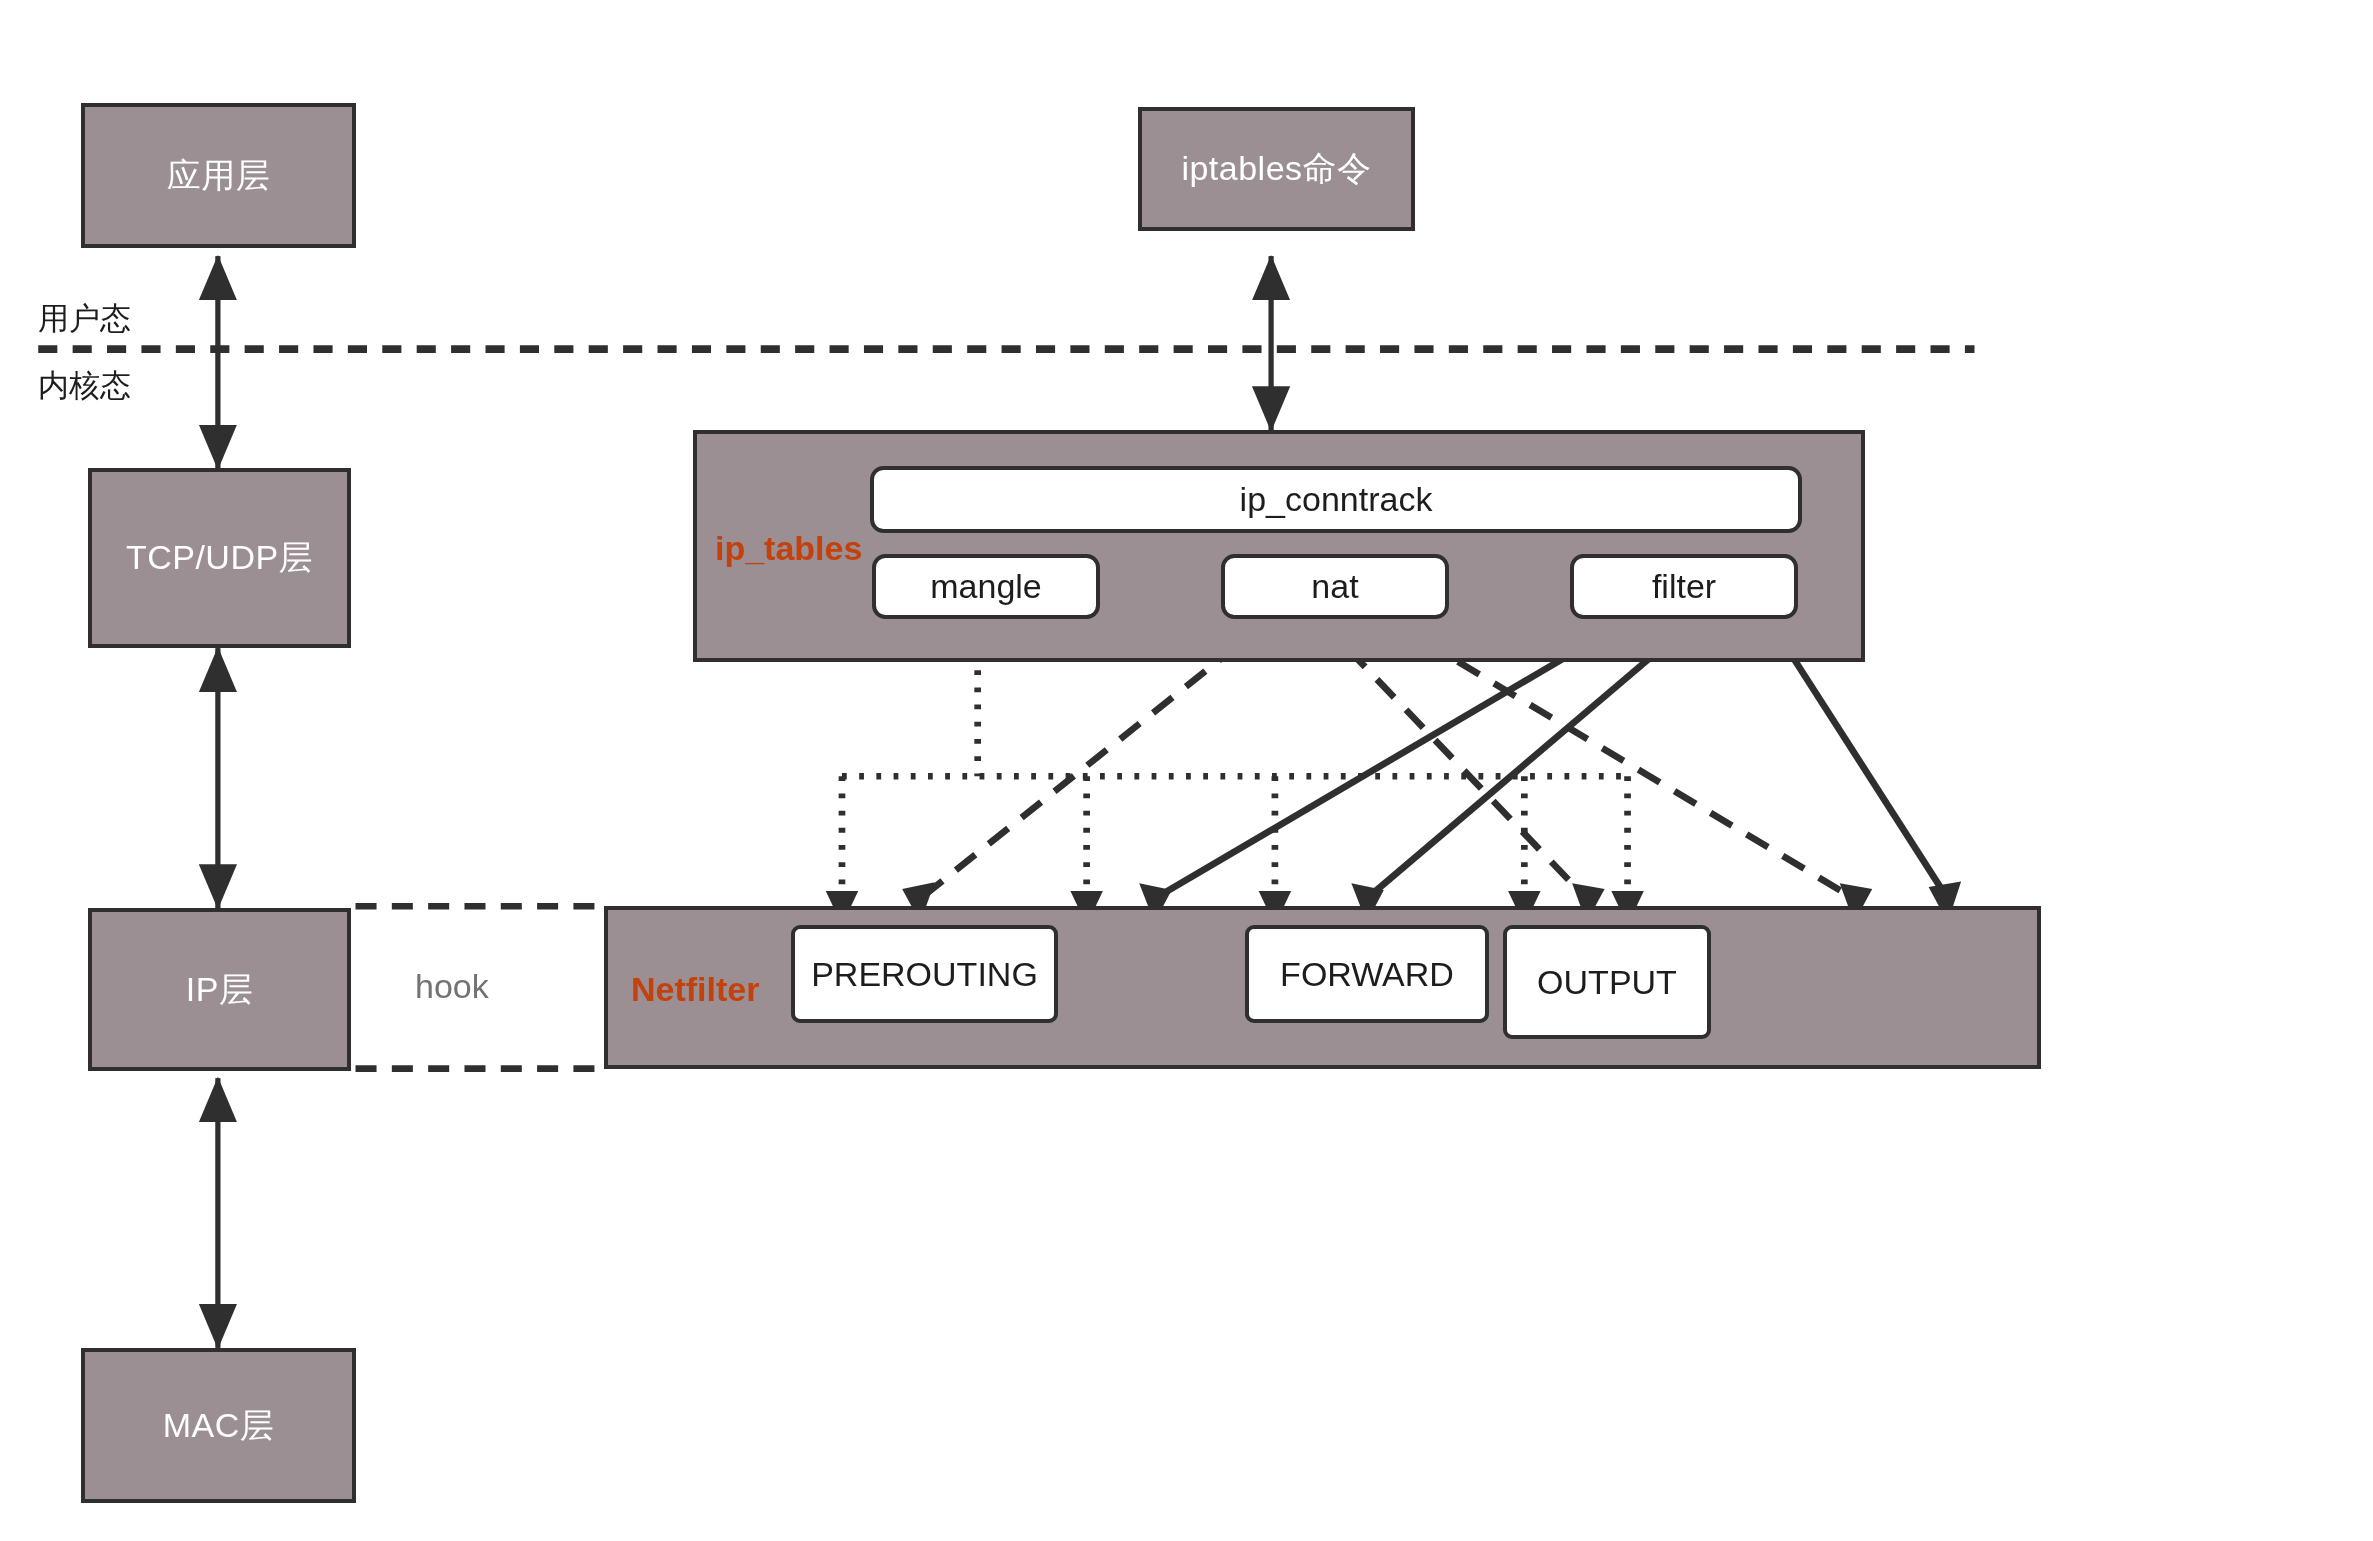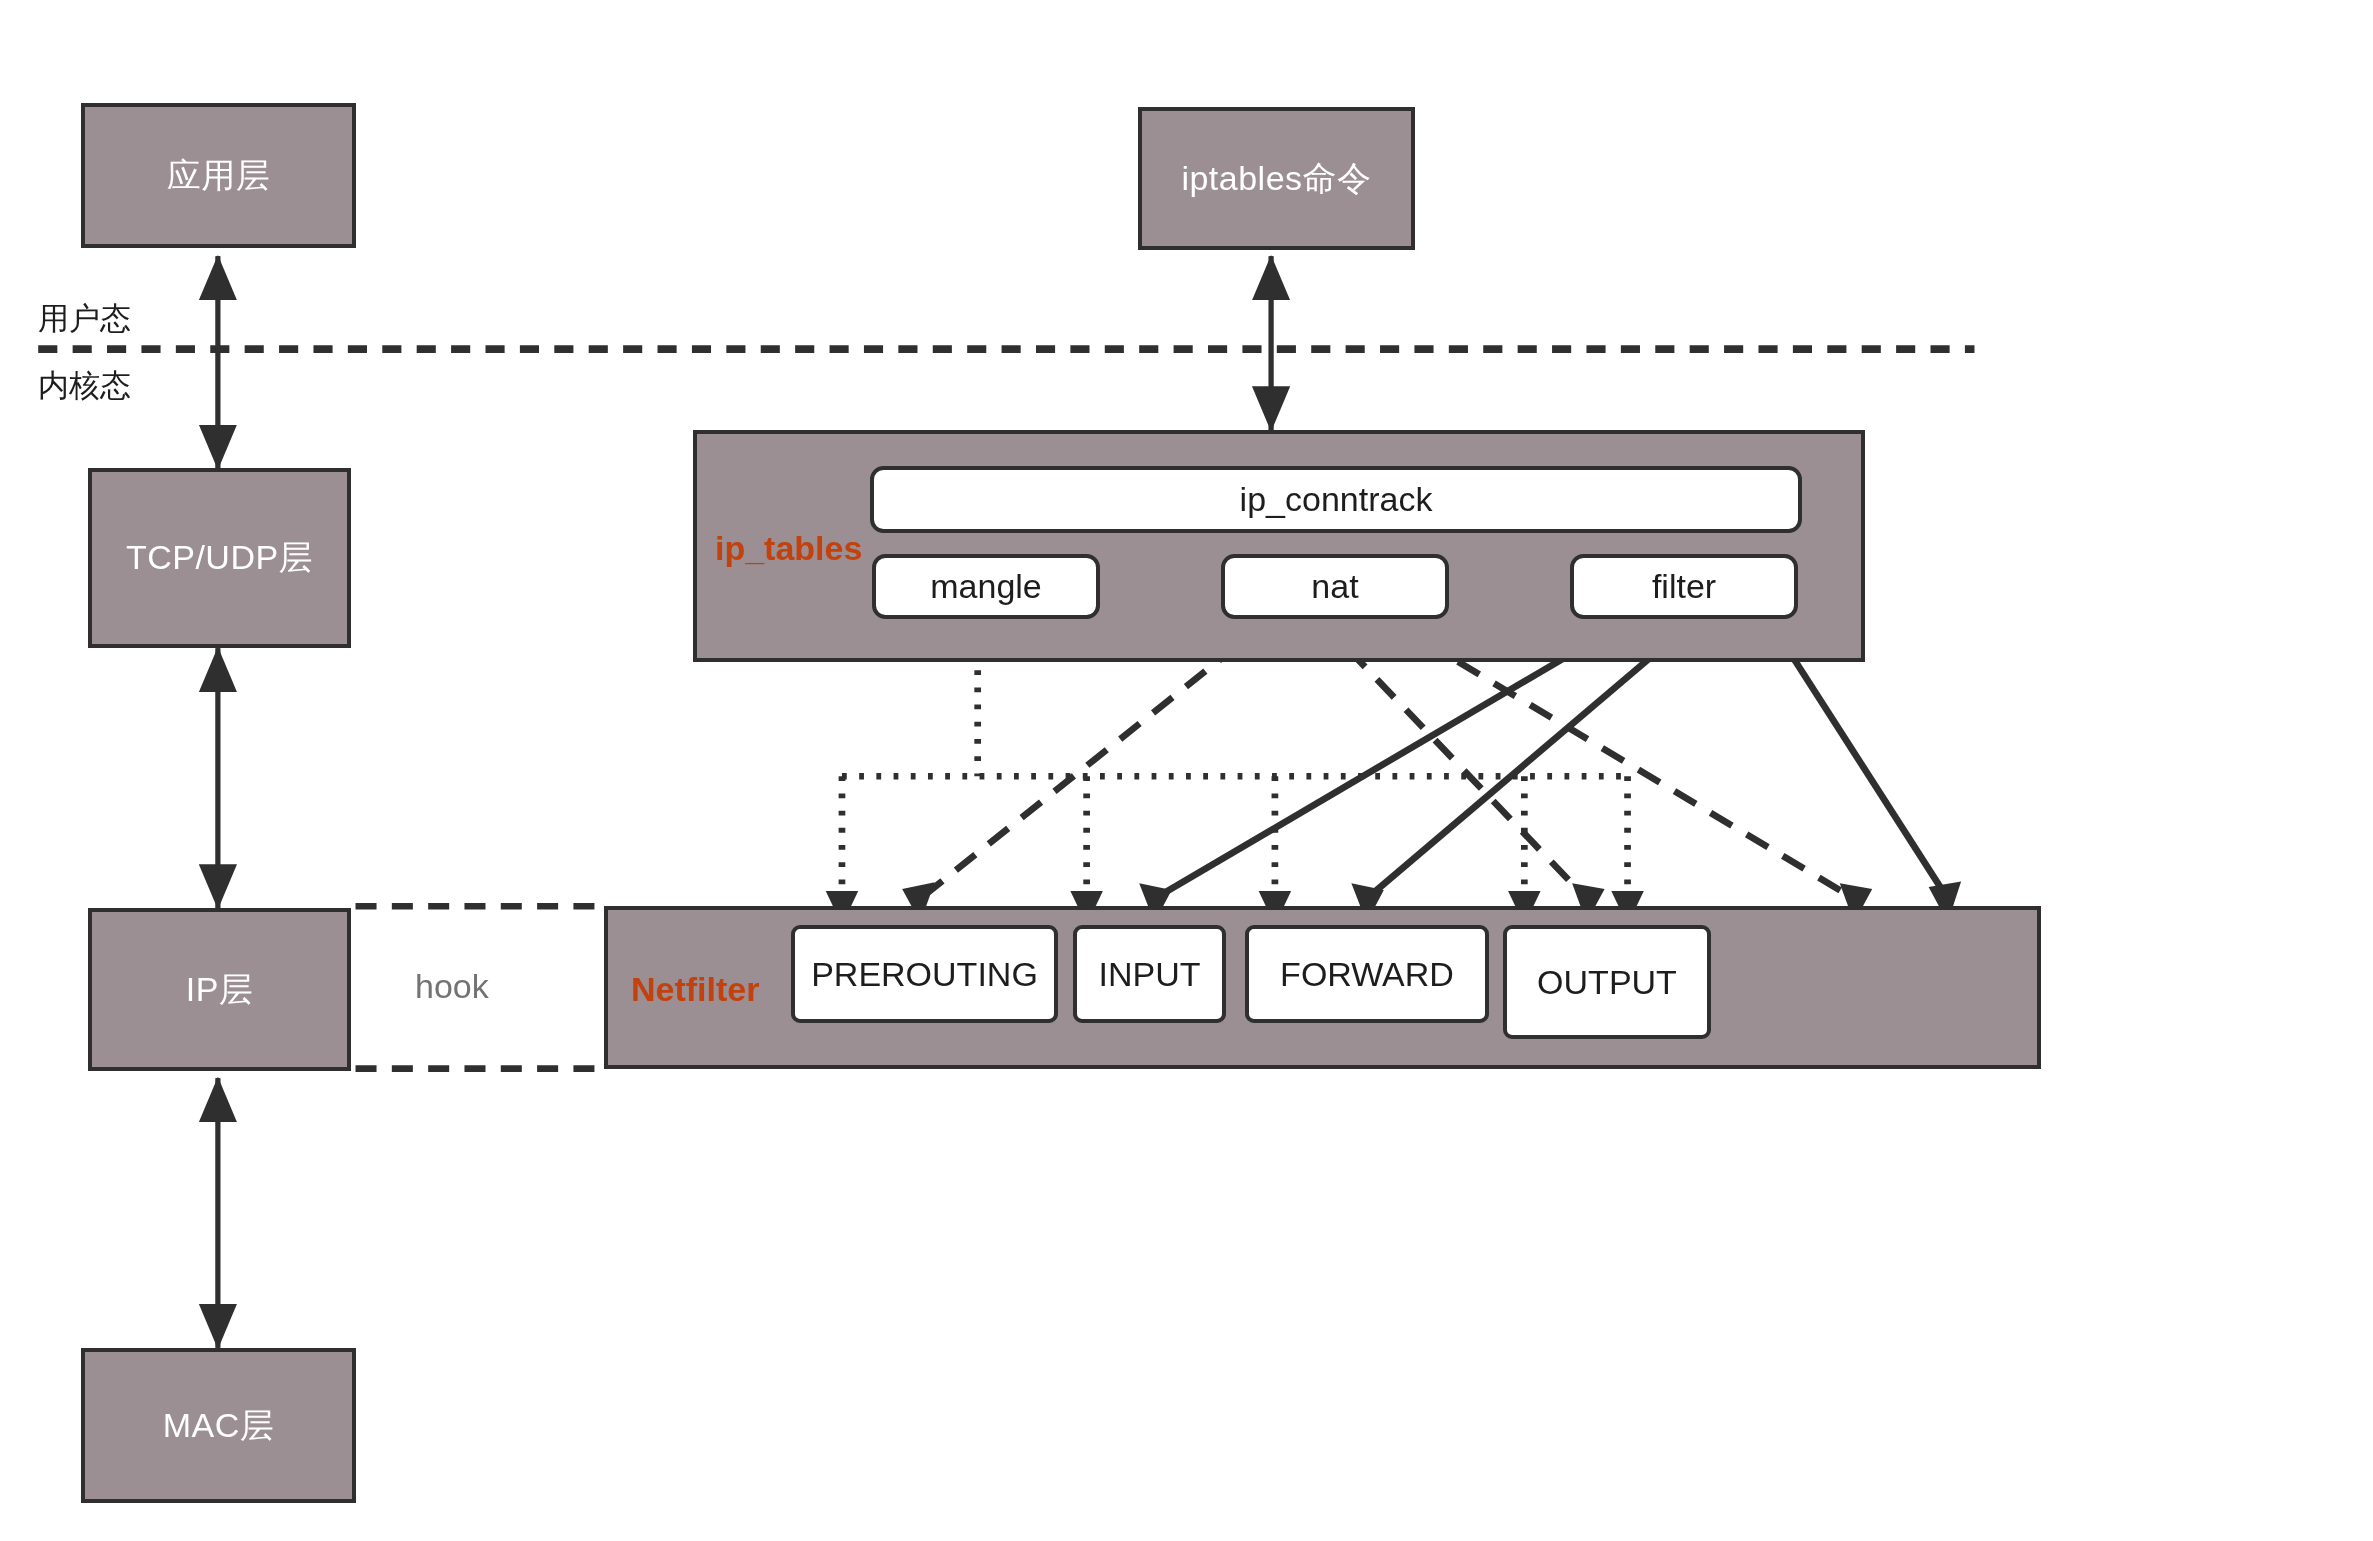--- a/index.html
+++ b/index.html
@@ -185,21 +185,21 @@
 
   <div class="node-box" style="left:81px; top:1348px; width:275px; height:155px;">
     <span>MAC层</span>
   </div>
 
   <div class="free-label" style="left:38px; top:298px;">用户态</div>
   <div class="free-label" style="left:38px; top:365px;">内核态</div>
 
   <div class="hook-label" style="left:415px; top:967px;">hook</div>
 
-  <div class="node-box" style="left:1138px; top:107px; width:277px; height:143px;">
+  <div class="node-box" style="left:1138px; top:107px; width:277px; height:124px;">
     <span>iptables命令</span>
   </div>
 
   <div class="panel" style="left:693px; top:430px; width:1172px; height:232px;">
   </div>
   <div class="panel-label" style="left:715px; top:529px;">ip_tables</div>
 
   <div class="table-box" style="left:870px; top:466px; width:932px; height:67px;">
     <span>ip_conntrack</span>
   </div>
@@ -217,23 +217,20 @@
   </div>
 
   <div class="panel" style="left:604px; top:906px; width:1437px; height:163px;">
   </div>
   <div class="panel-label" style="left:631px; top:970px;">Netfilter</div>
 
   <div class="chain-box" style="left:791px; top:925px; width:267px; height:98px;">
     <span>PREROUTING</span>
   </div>
 
-  <div class="chain-box" style="left:1073px; top:925px; width:153px; height:98px;">
-    <span>INPUT</span>
-  </div>
 
   <div class="chain-box" style="left:1245px; top:925px; width:244px; height:98px;">
     <span>FORWARD</span>
   </div>
 
   <div class="chain-box" style="left:1503px; top:925px; width:208px; height:114px;">
     <span>OUTPUT</span>
   </div>
 
 

